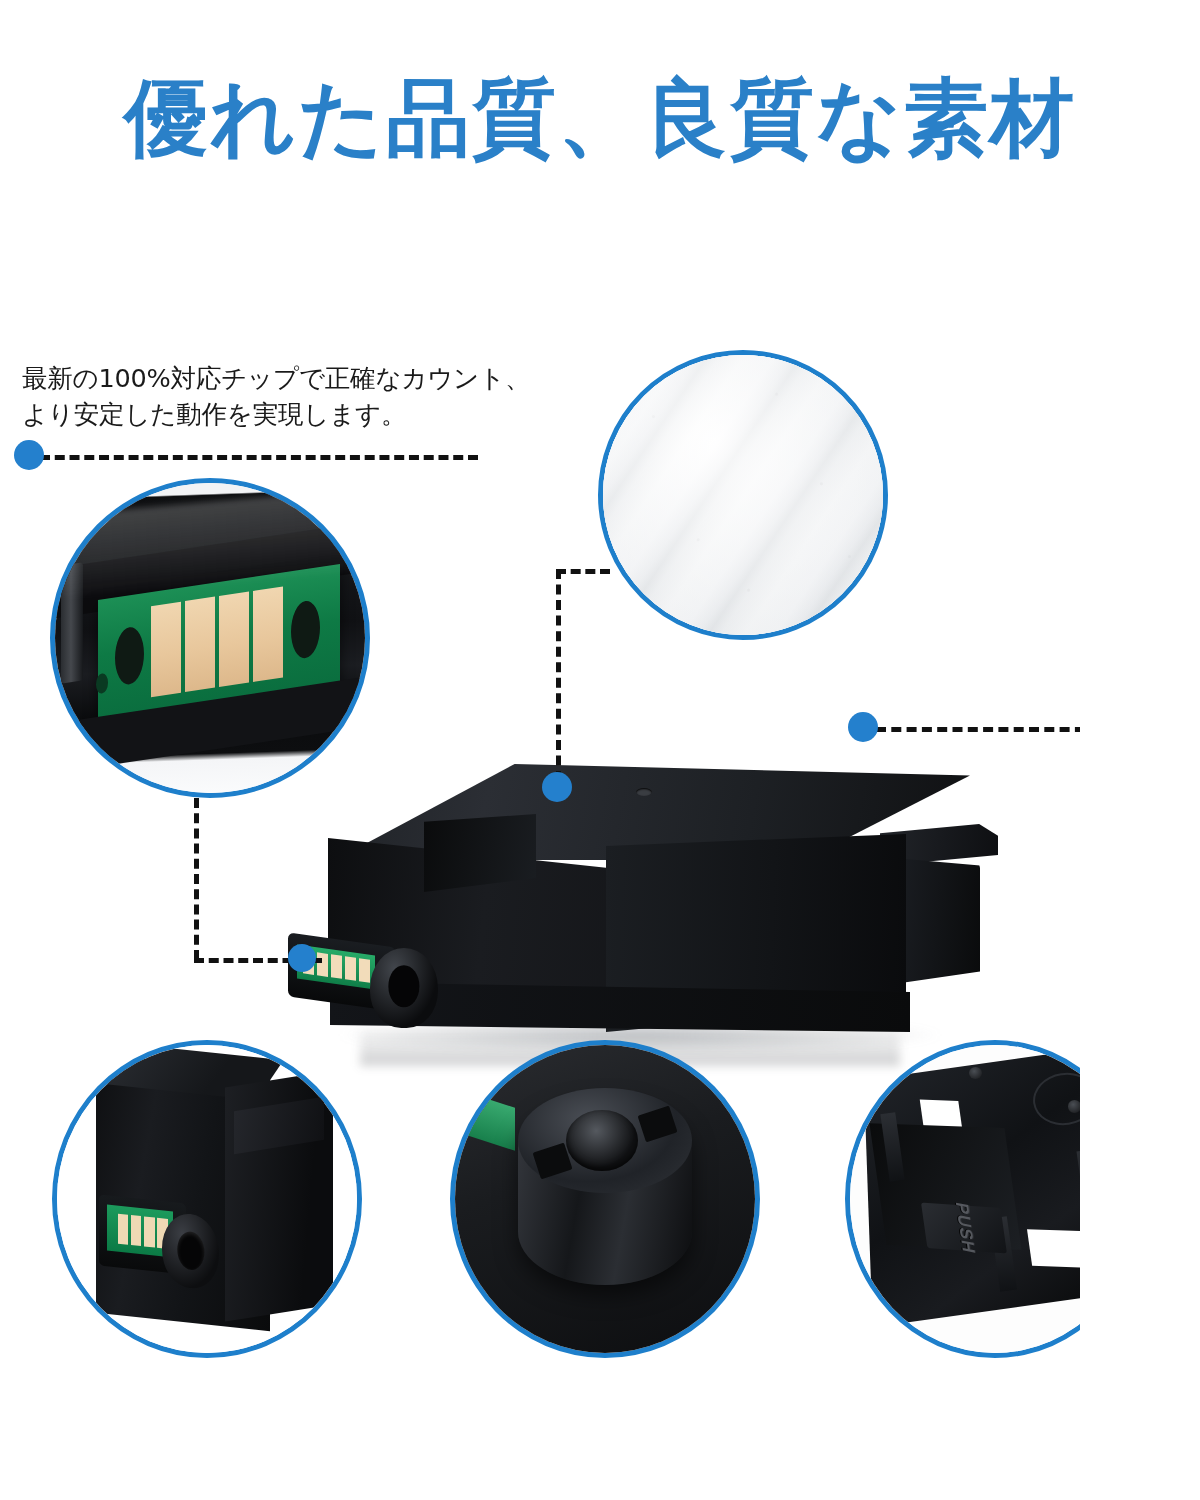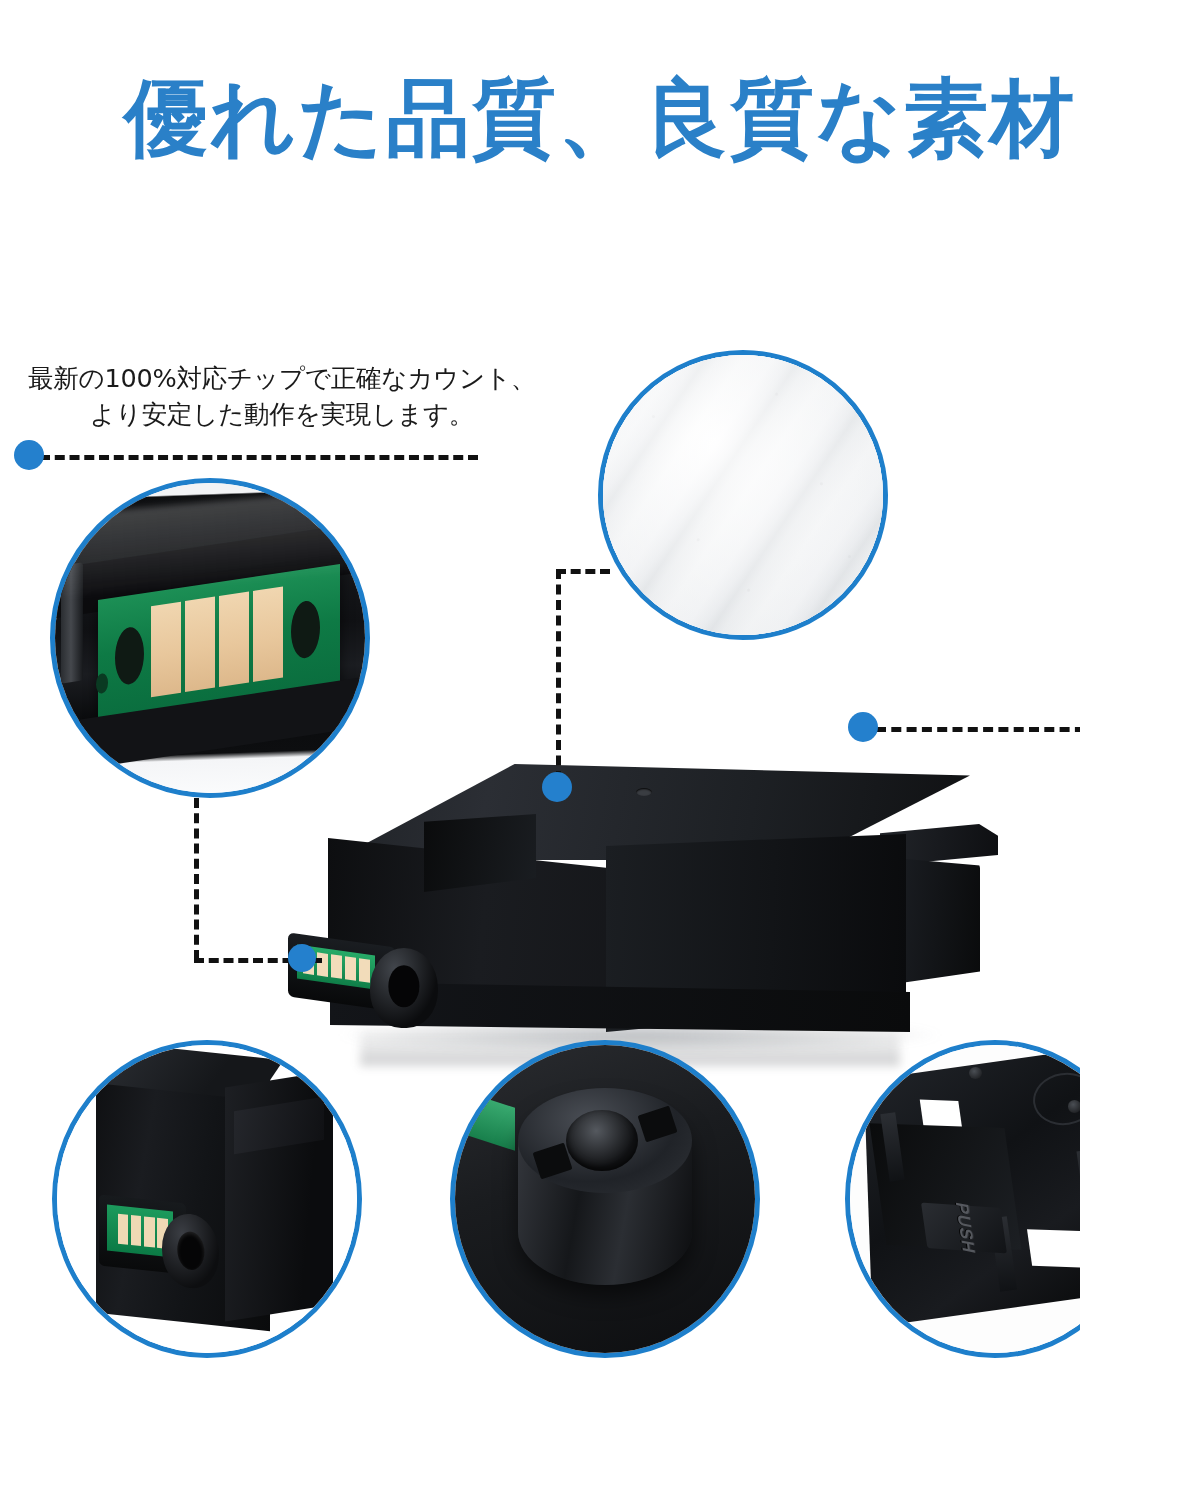--- a/index.html
+++ b/index.html
@@ -38,21 +38,21 @@
 
   
   .callout-text {
     position: absolute;
     color: #1a1a1a;
     font-size: 25.5px;
     line-height: 1.42;
     letter-spacing: -0.2px;
     font-family: "DejaVu Sans", "Liberation Sans", sans-serif;
   }
-  .callout-left  { left: 22px;  top: 360px; width: 520px; text-align: center; }
+  .callout-left  { left: 22px;  top: 360px; width: 520px; }
   .callout-right { left: 856px; top: 640px; width: 344px; }
 
   
   .dot {
     position: absolute;
     width: 30px;
     height: 30px;
     border-radius: 50%;
     background: #2480cd;
     z-index: 6;

